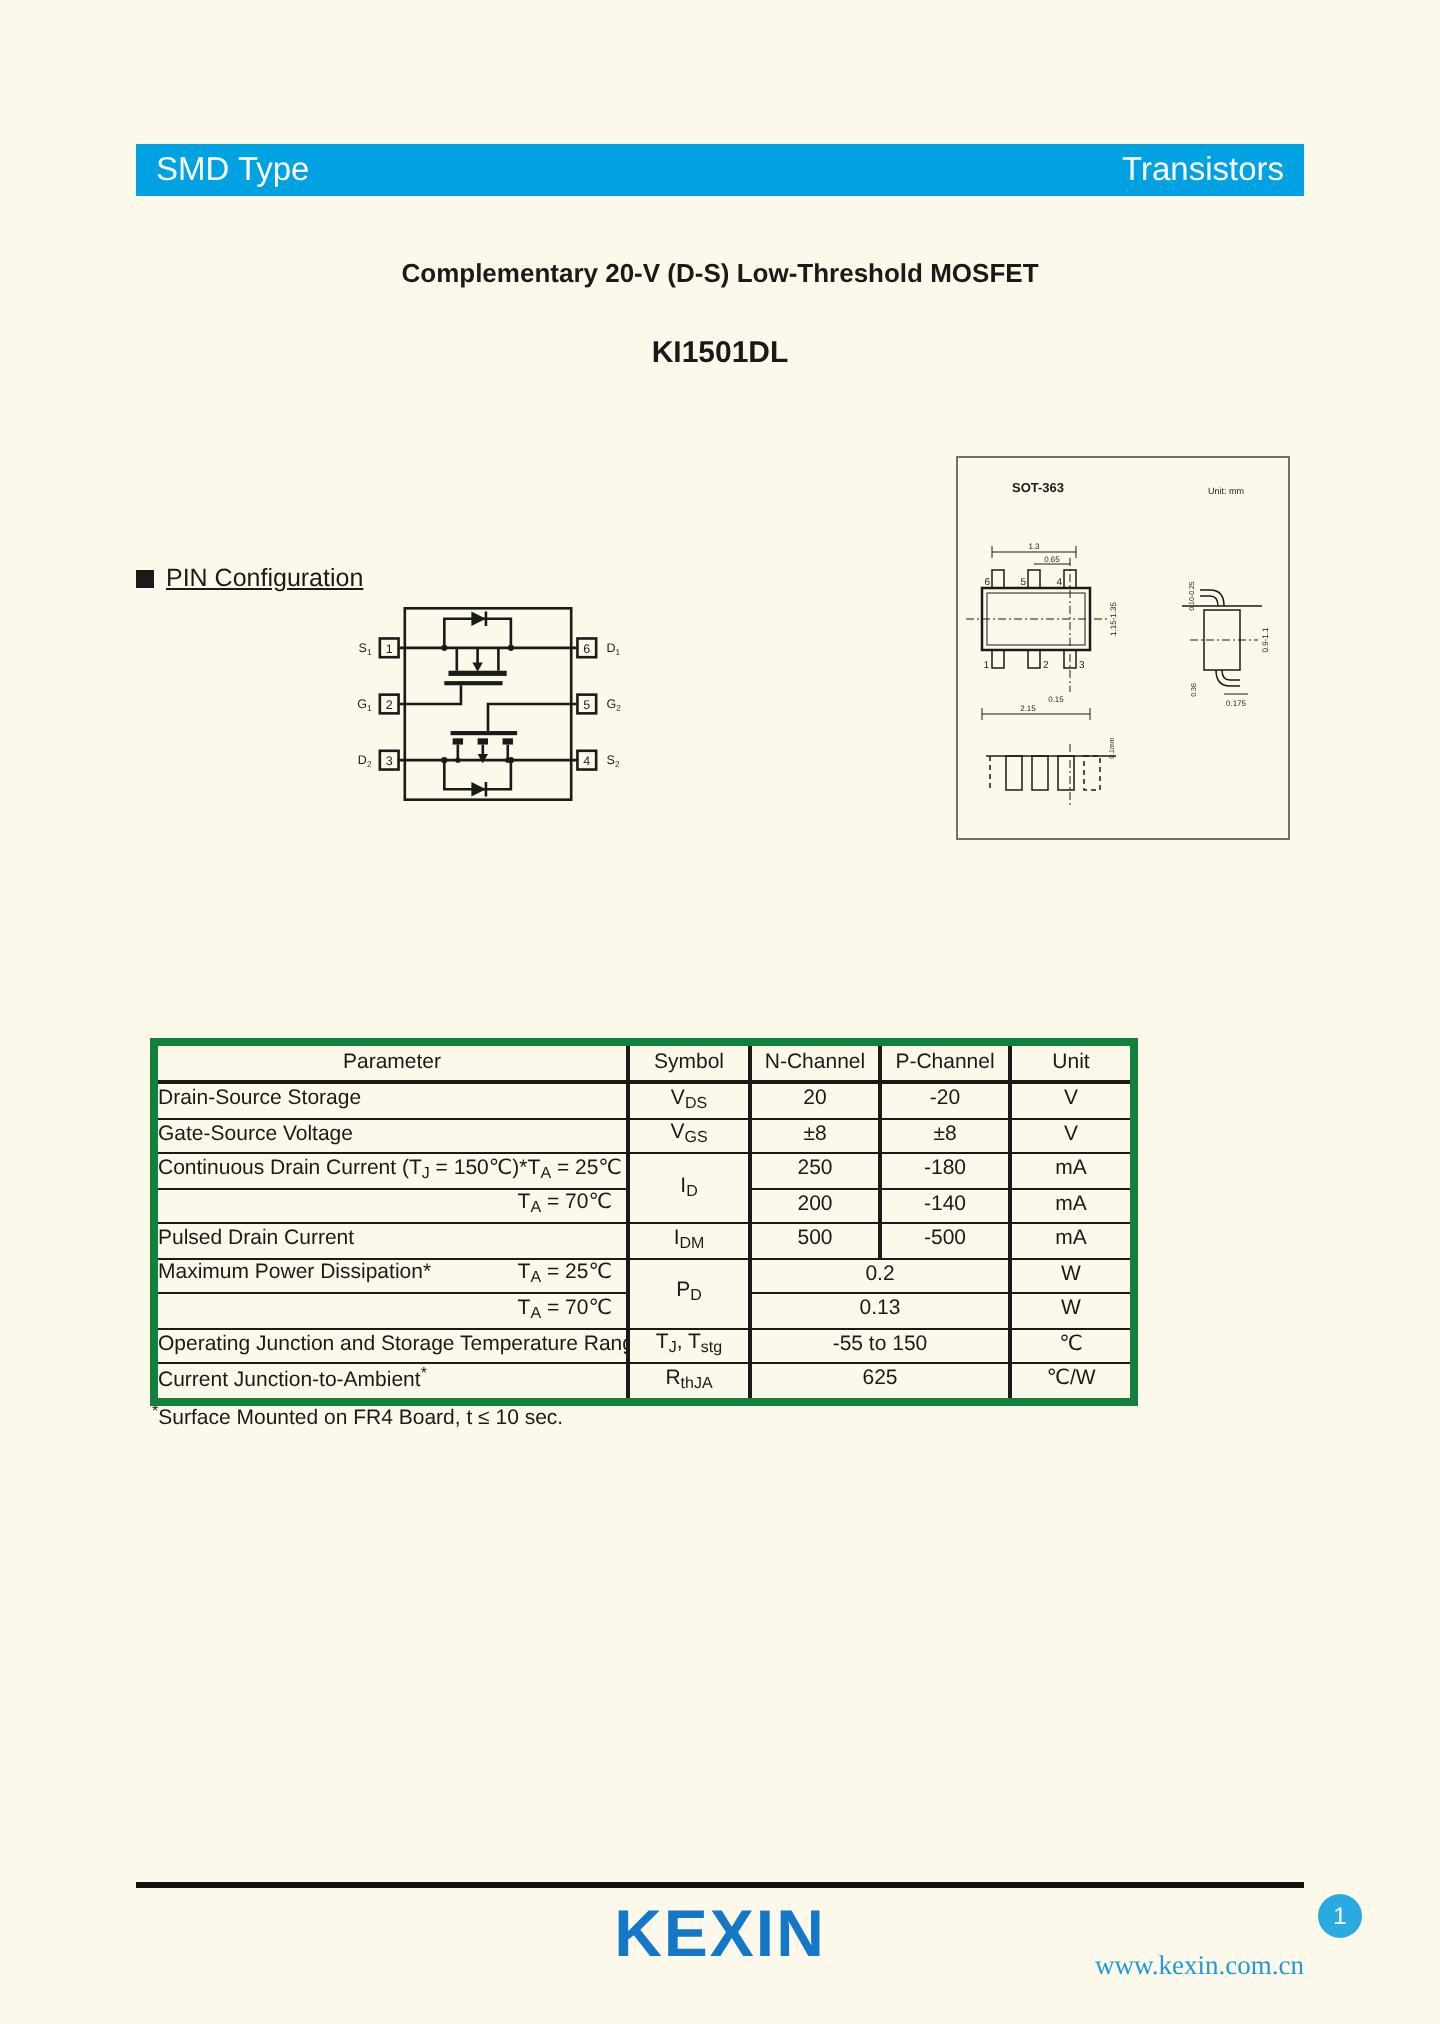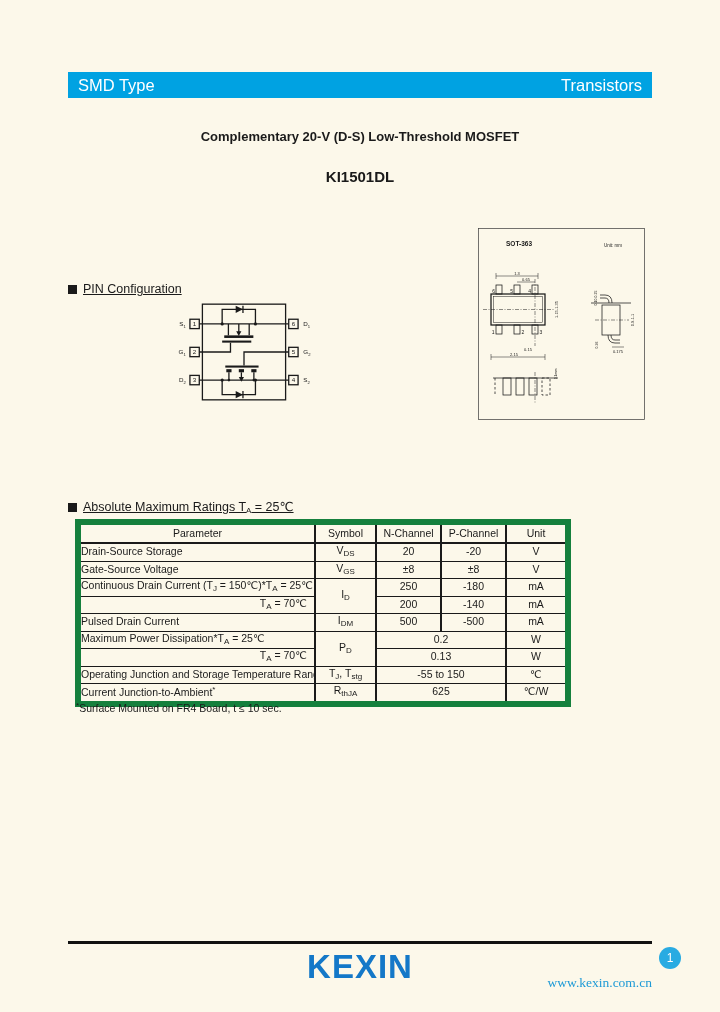--- a/index.html
+++ b/index.html
@@ -19,27 +19,27 @@
         font-size:12.5px;text-decoration:underline;}
   .bullet{width:9px;height:9px;background:#1a1a1a;display:inline-block;}
 
   .pin-svg{position:absolute;left:176px;top:300px;width:136px;height:104px;}
   .pkg-box{position:absolute;left:478px;top:228px;width:167px;height:192px;}
 
   .ratings-table{position:absolute;left:75px;top:519px;width:490px;border-collapse:collapse;
         table-layout:fixed;font-size:10.5px;color:#1a1a1a;}
   .ratings-table,
   .ratings-table td,.ratings-table th{border:1px solid #1a1a1a;}
-  .ratings-table{border:6px solid #15803d;}
+  .ratings-table{border:4px solid #15803d;}
   .ratings-table td,.ratings-table th{border-left-width:2px;border-right-width:2px;
         padding:0;height:16.5px;line-height:1.1;overflow:hidden;white-space:nowrap;}
   .ratings-table thead th{border-bottom-width:2px;font-weight:normal;height:17px;}
   .c{text-align:center;}
   .pl{text-align:left;padding-left:4px;}
-  .pf{display:flex;padding-right:7px;}
+  .pf{display:flex;justify-content:space-between;padding-right:7px;}
   .condonly{display:block;text-align:right;padding-right:7px;}
   .sb{font-size:8px;vertical-align:-2px;}
   .sp{font-size:8px;vertical-align:4px;}
 
   .footnote{position:absolute;left:76px;top:701px;font-size:10.5px;}
 
   .footer-rule{position:absolute;left:68px;top:941px;width:584px;height:3px;background:#111;}
   .logo{position:absolute;left:0;top:948px;width:720px;text-align:center;
         font-size:33px;font-weight:800;letter-spacing:1px;color:#1478C8;
         font-family:"Liberation Sans","DejaVu Sans",sans-serif;}
@@ -186,24 +186,20 @@
     <line x1="30" y1="300" x2="160" y2="300" stroke="#1a1a1a" stroke-width="1.5"></line>
     <line x1="34" y1="300" x2="34" y2="334" stroke="#1a1a1a" stroke-width="1.5" stroke-dasharray="5 4"></line>
     <rect x="50" y="300" width="16" height="34" fill="none" stroke="#1a1a1a" stroke-width="1.5"></rect>
     <rect x="76" y="300" width="16" height="34" fill="none" stroke="#1a1a1a" stroke-width="1.5"></rect>
     <rect x="102" y="300" width="16" height="34" fill="none" stroke="#1a1a1a" stroke-width="1.5"></rect>
     <rect x="128" y="300" width="16" height="34" fill="none" stroke="#1a1a1a" stroke-width="1.5" stroke-dasharray="5 4"></rect>
     <line x1="114" y1="288" x2="114" y2="350" stroke="#1a1a1a" stroke-width="1" stroke-dasharray="8 3 2 3"></line>
     <text x="158" y="292" font-size="7" text-anchor="middle" transform="rotate(-90 158 292)">0.1mm</text>
   </svg>
 
-  <div class="section-heading" style="top:499px">
-    <span class="bullet"></span>
-    <span><span>Absolute Maximum Ratings T</span><span class="sb">A</span><span> = 25℃</span></span>
-  </div>
 
   <table class="ratings-table">
     <colgroup>
         <col style="width:237px">
         <col style="width:61px">
         <col style="width:65px">
         <col style="width:65px">
         <col style="width:62px">
       </colgroup>
     <thead>

